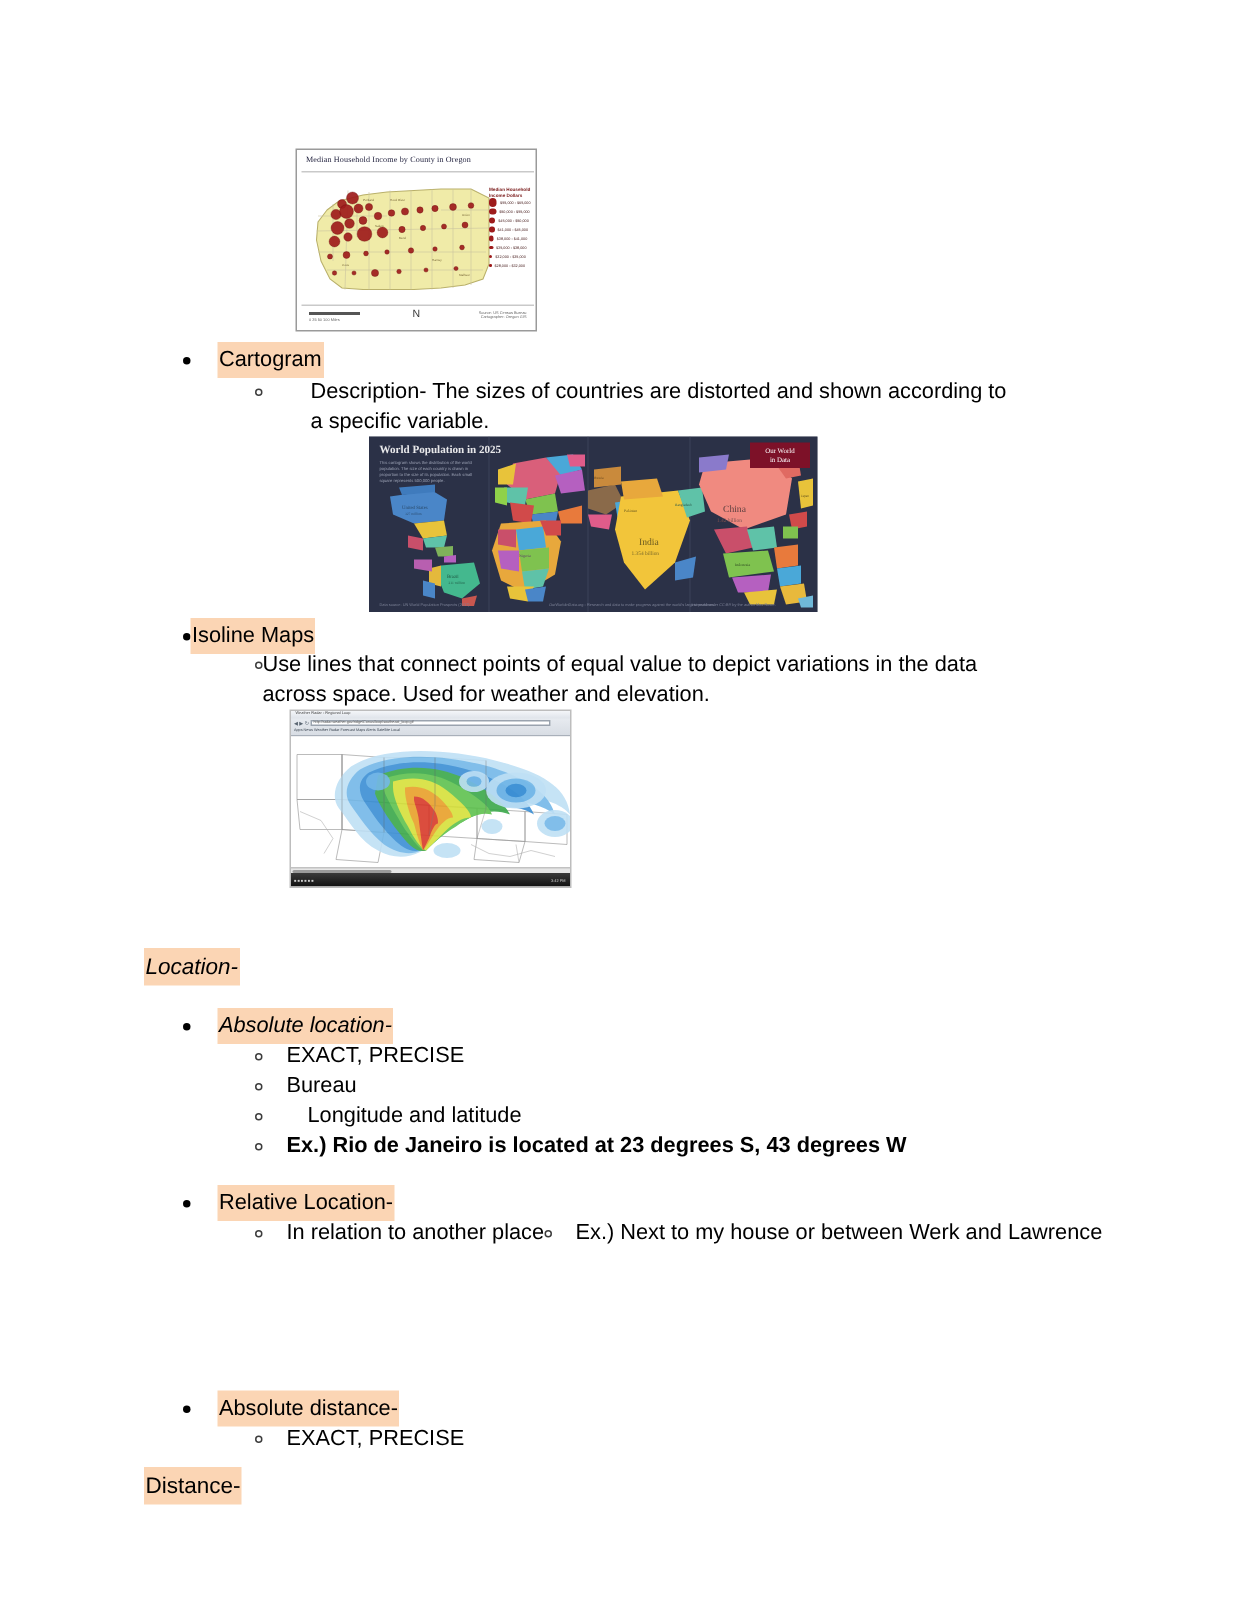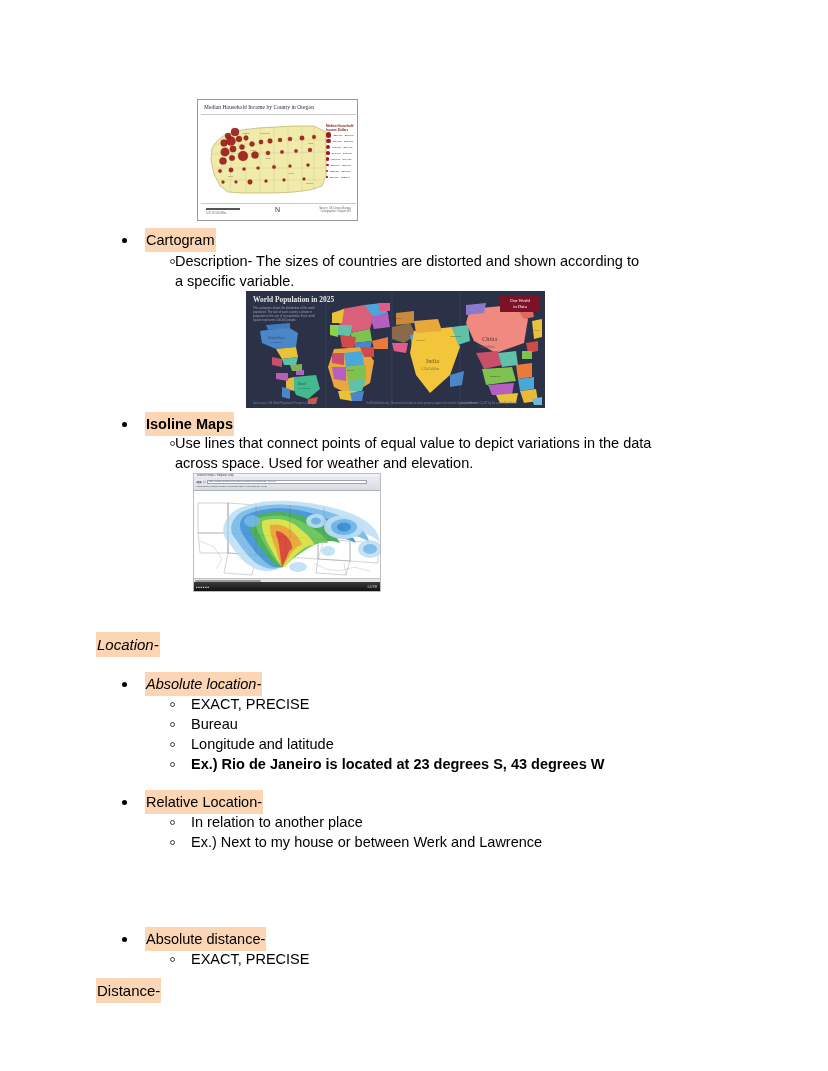--- a/index.html
+++ b/index.html
@@ -231,21 +231,21 @@
   </div>
 
   <div class="row" style="left:122px;top:231px;">
     <span class="bullet-disc"></span>
     <span class="lvl1-text" style="margin-left:18px;">
       <span class="hl">Cartogram</span>
     </span>
   </div>
   <div class="row" style="left:170px;top:252px;">
     <span class="bullet-circle"></span>
-    <span class="lvl2-text" style="margin-left:0;">
+    <span class="lvl2-text" style="margin-left:32px;">
       <span>Description- The sizes of countries are distorted and shown according to</span><br>
       <span>a specific variable.</span>
     </span>
   </div>
 
   <div id="cartogram">
     <svg width="299" height="117" viewBox="0 0 299 117">
       <rect width="299" height="117" fill="#2b3147"></rect>
 
       <g stroke="#3a4158" stroke-width="0.8">
@@ -360,21 +360,21 @@
       <span>Our World</span><br>
       <span>in Data</span>
     </div>
     <div id="carto-credit">Data source: UN World Population Prospects (2017)</div>
     <div id="carto-credit2">OurWorldinData.org - Research and data to make progress against the world's largest problems.</div>
     <div id="carto-credit3">Licensed under CC-BY by the author Max Roser.</div>
   </div>
 
   <div class="row" style="left:122px;top:415px;">
     <span class="bullet-disc"></span>
-    <span class="lvl1-text" style="margin-left:18px;font-weight:bold;">
+    <span class="lvl1-text" style="">
       <span class="hl">Isoline Maps</span>
     </span>
   </div>
   <div class="row" style="left:170px;top:434px;">
     <span class="bullet-circle"></span>
     <span class="lvl2-text" style="">
       <span>Use lines that connect points of equal value to depict variations in the data</span><br>
       <span>across space. Used for weather and elevation.</span>
     </span>
   </div>
@@ -490,39 +490,39 @@
   <div class="row" style="left:170px;top:695px;">
     <div style="display:flex;flex-direction:column;">
       <div style="display:flex;align-items:flex-start;height:20px;">
         <span class="bullet-circle"></span>
         <span class="lvl2-text" style="margin-left:16px;">EXACT, PRECISE</span>
       </div>
       <div style="display:flex;align-items:flex-start;height:20px;">
         <span class="bullet-circle"></span>
         <span class="lvl2-text" style="margin-left:16px;">Bureau</span>
       </div>
-      <div style="display:flex;align-items:flex-start;height:20px;">
+      <div style="display:flex;align-items:flex-start;height:20px;gap:14px;">
         <span class="bullet-circle"></span>
         <span class="lvl2-text" style="margin-left:16px;">Longitude and latitude</span>
       </div>
       <div style="display:flex;align-items:flex-start;height:20px;font-weight:bold;">
         <span class="bullet-circle"></span>
         <span class="lvl2-text" style="margin-left:16px;">Ex.) Rio de Janeiro is located at 23 degrees S, 43 degrees W</span>
       </div>
     </div>
   </div>
 
   <div class="row" style="left:122px;top:793px;">
     <span class="bullet-disc"></span>
     <span class="lvl1-text" style="margin-left:18px;">
       <span class="hl">Relative Location-</span>
     </span>
   </div>
   <div class="row" style="left:170px;top:813px;">
-    <div style="display:flex;flex-direction:column;">
+    <div style="display:flex;flex-direction:row;">
       <div style="display:flex;align-items:flex-start;height:20px;">
         <span class="bullet-circle"></span>
         <span class="lvl2-text" style="margin-left:16px;">In relation to another place</span>
       </div>
       <div style="display:flex;align-items:flex-start;height:20px;">
         <span class="bullet-circle"></span>
         <span class="lvl2-text" style="margin-left:16px;">Ex.) Next to my house or between Werk and Lawrence</span>
       </div>
     </div>
   </div>

